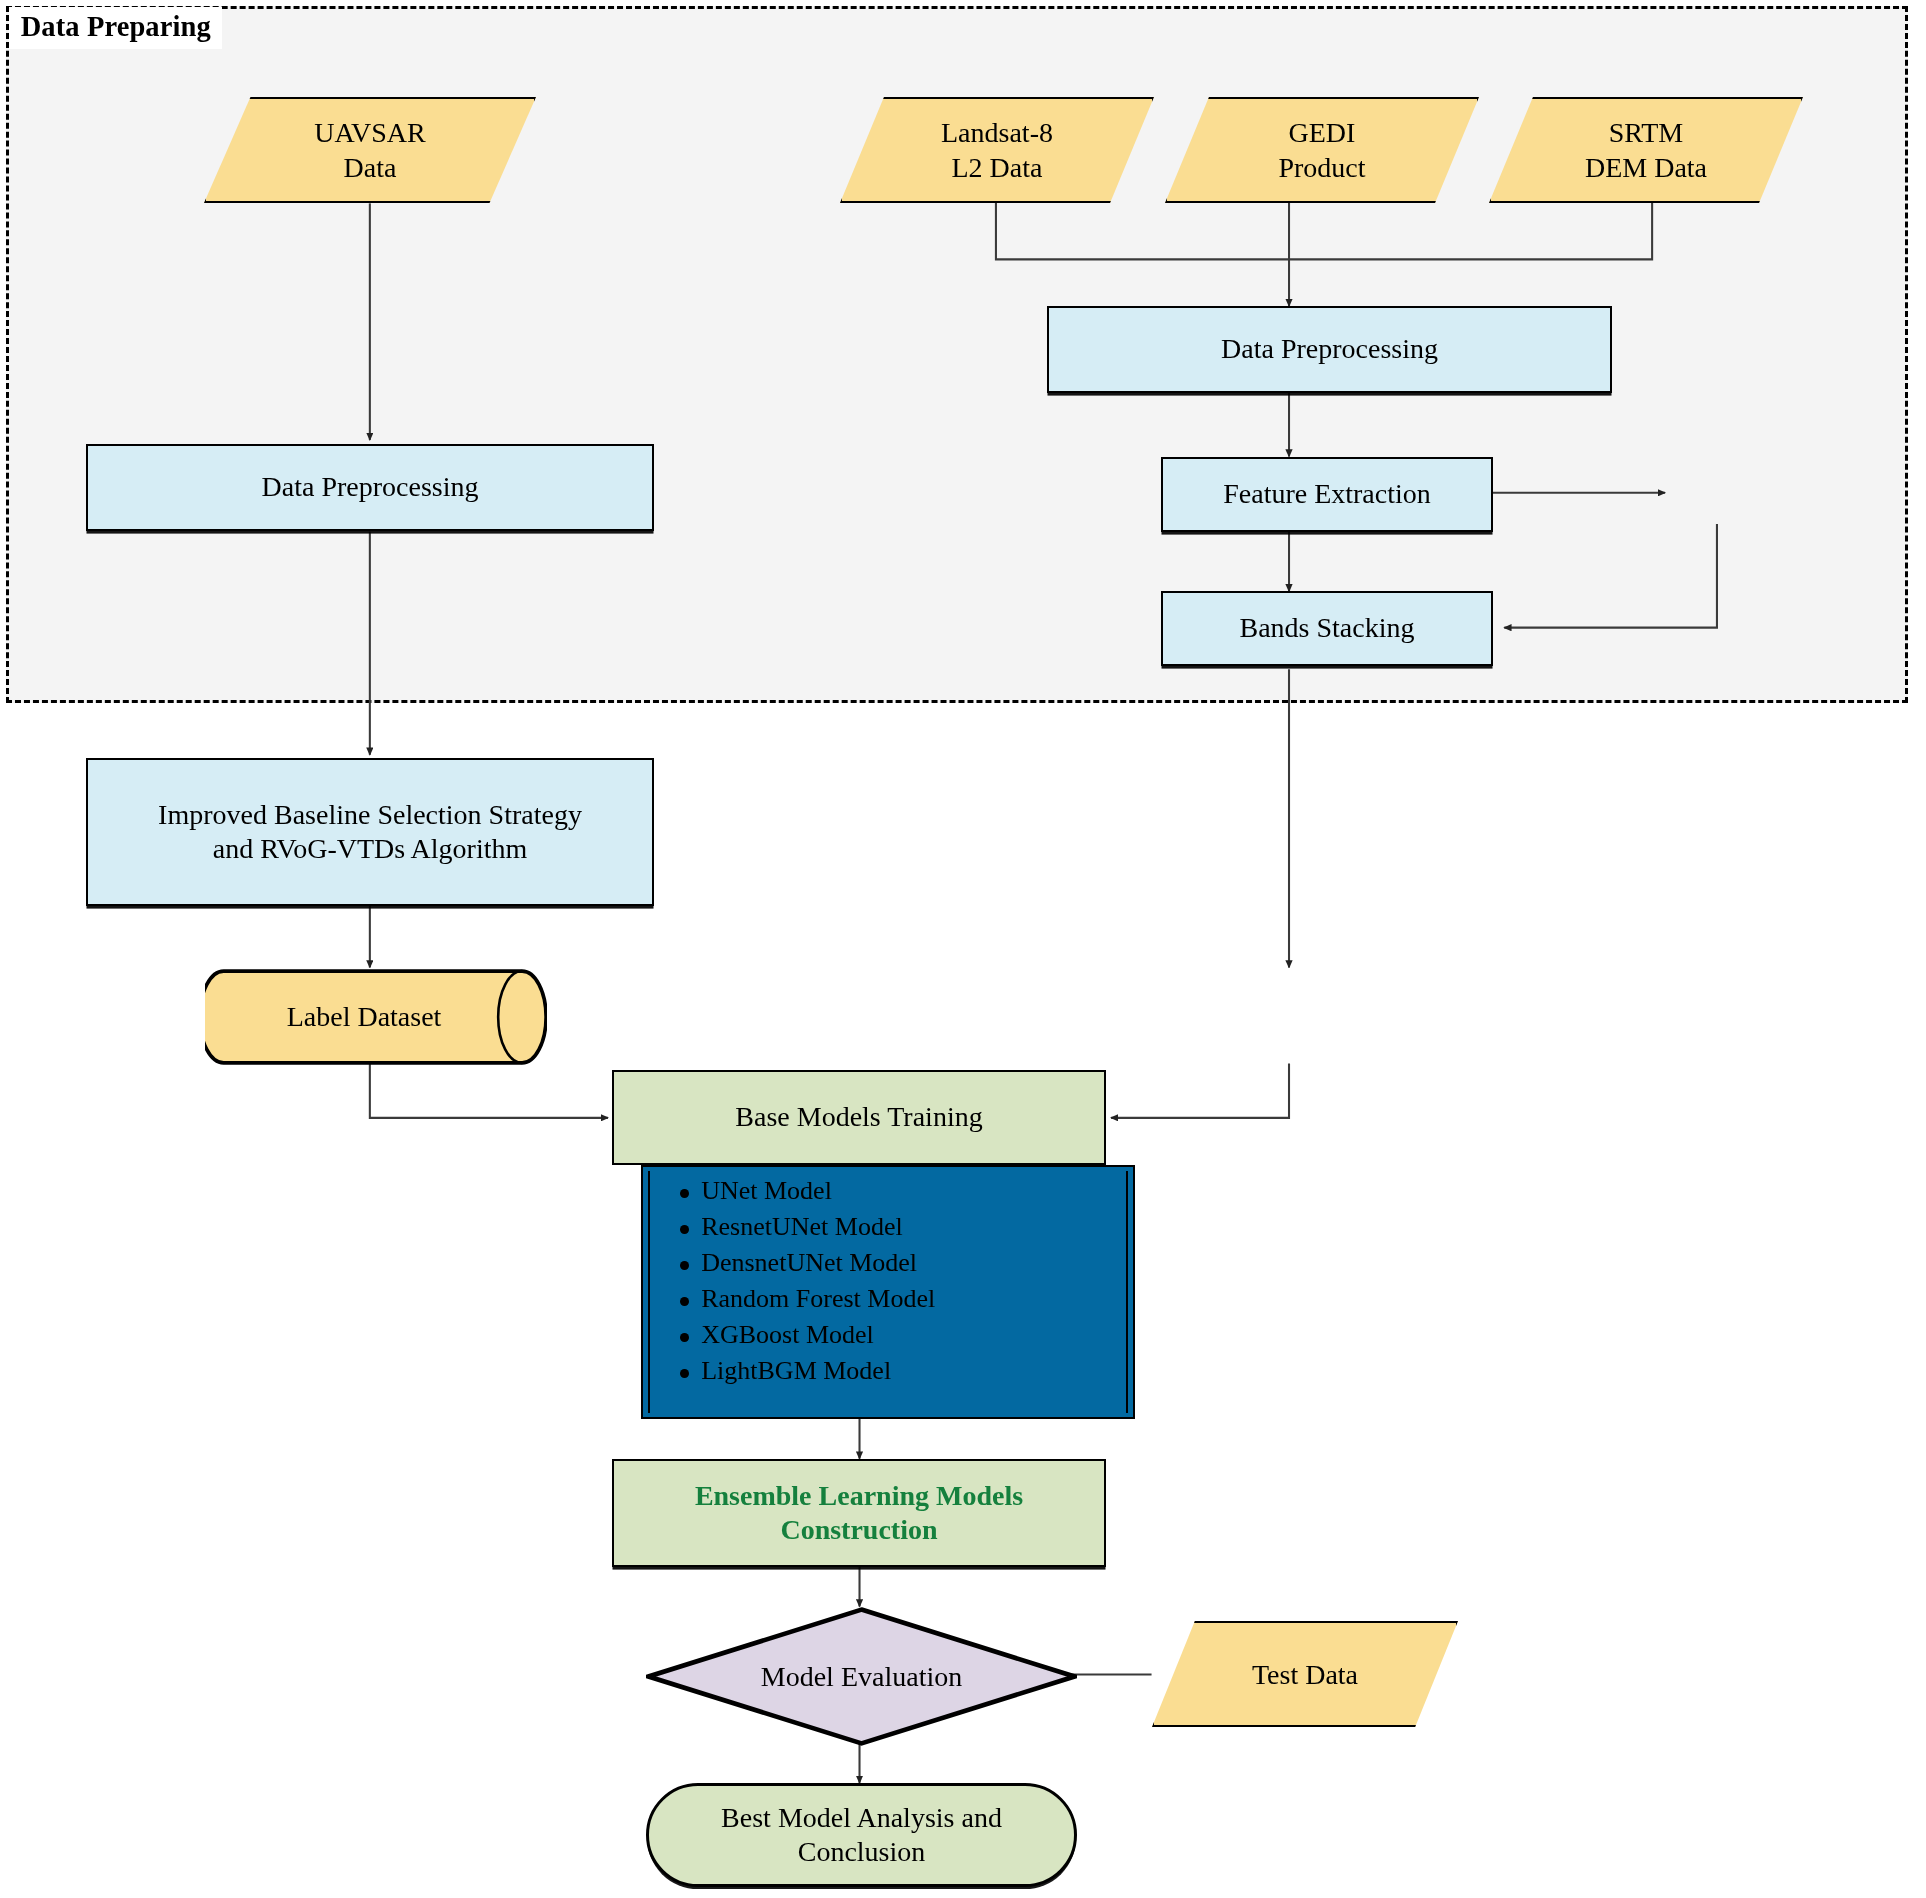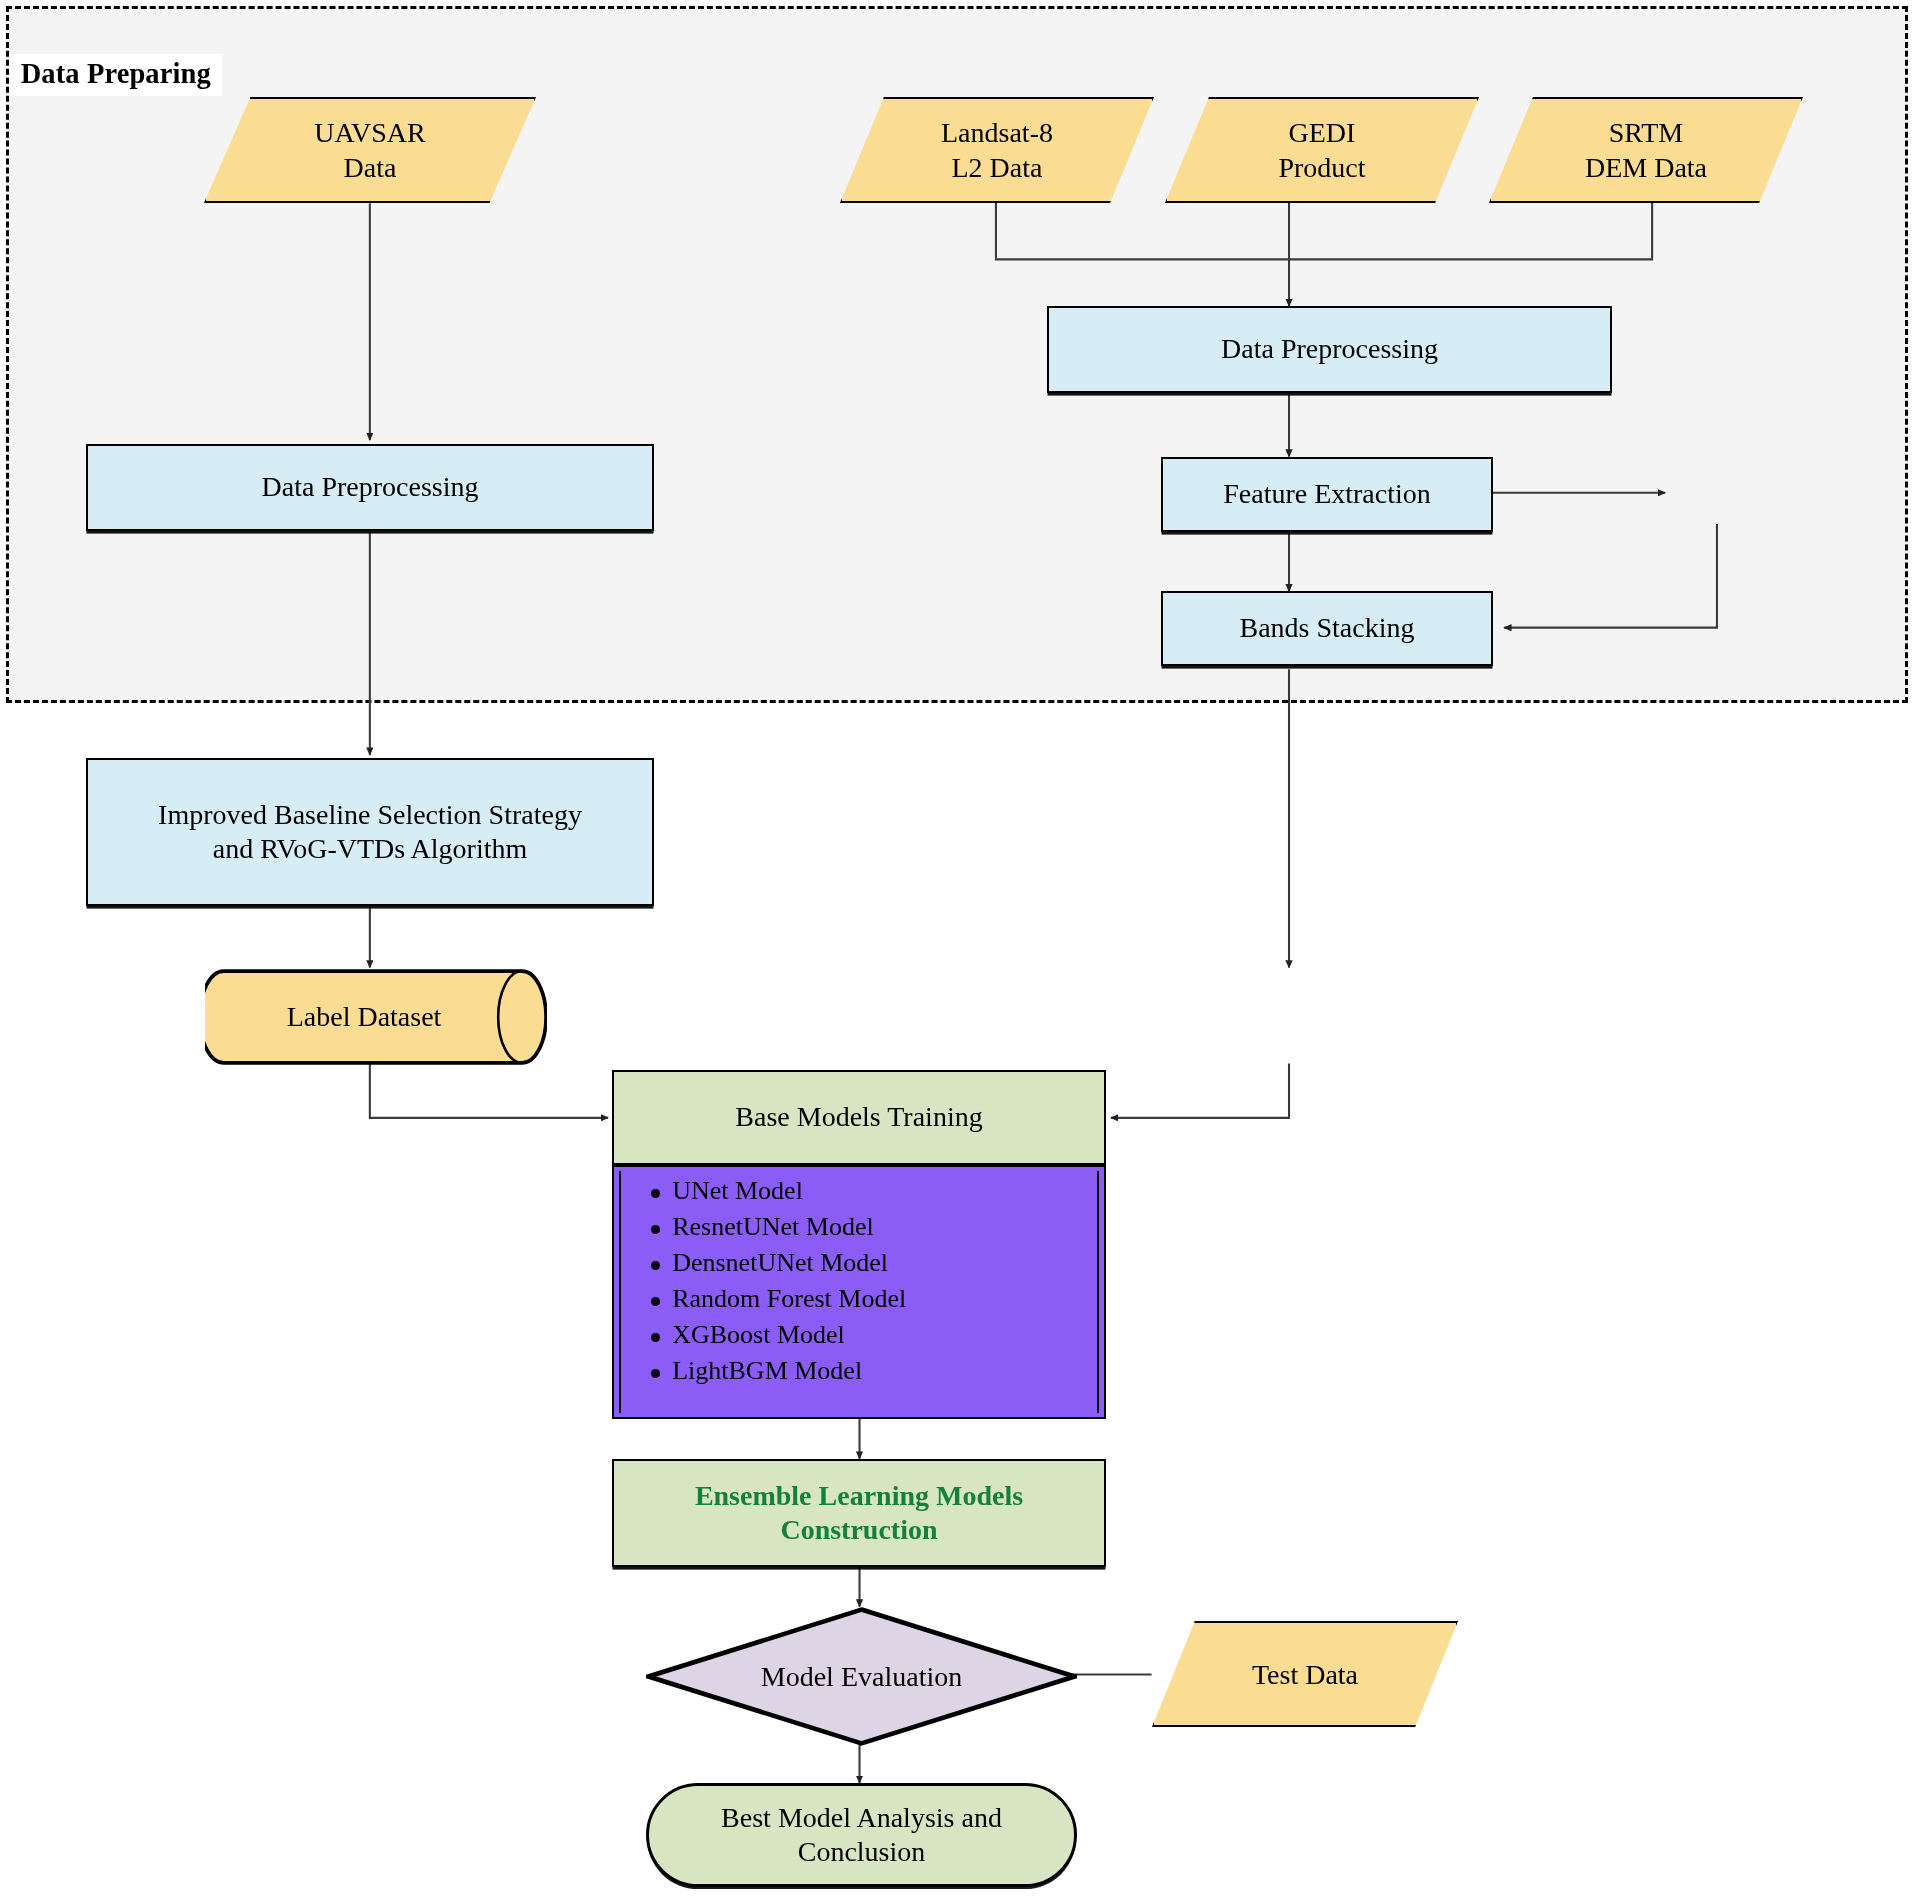--- a/index.html
+++ b/index.html
@@ -45,21 +45,20 @@
   #group-label {
     position: absolute;
     left: 9.3px; top: 7.3px;
     padding: 4.2px 11.4px 5.2px 11.4px;
     background: #ffffff;
     font-weight: bold;
     font-size: 28.5px;
     letter-spacing: 0.1px;
     color: #000000;
     z-index: 6;
-    margin-top: 47px;
   }
   
   .rect {
     border: 2.6px solid #000000;
     box-shadow: 0 3.1px 0 -0.5px rgba(0,0,0,0.92);
   }
   .fill-blue  { background: #d6edf5; }
   .fill-green { background: #d8e5c2; }
 
   
@@ -110,23 +109,24 @@
   .stadium {
     border: 3.1px solid #000000;
     border-radius: 78px;
     background: #d8e5c2;
     box-shadow: 0 3.1px 0 -1px rgba(0,0,0,0.9);
   }
   
   #models-list {
     position: absolute;
     box-sizing: border-box;
-    background: #8b5cf6;
+    background: #0369a1;
     border: 2.6px solid #000000;
     padding: 4.2px 5.2px;
+    margin-left: 29px;
   }
   #models-list .inner {
     box-sizing: border-box;
     width: 100%;
     height: 100%;
     border-left: 2.1px solid #000000;
     border-right: 2.1px solid #000000;
     padding: 7.3px 0 5.2px 24px;
   }
   #models-list ul {

